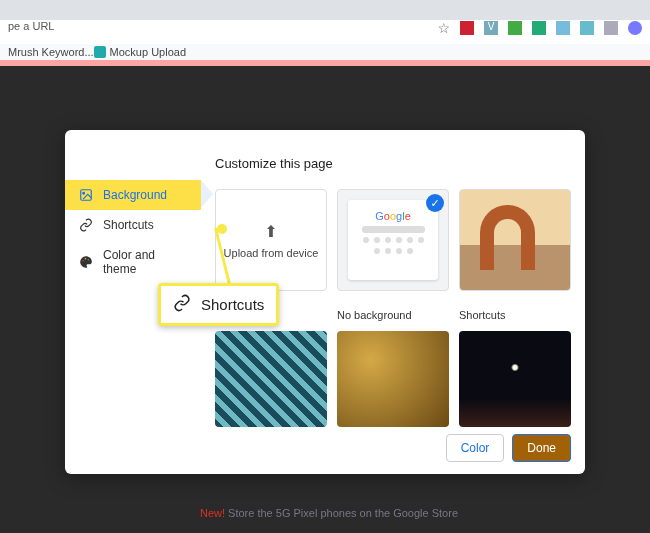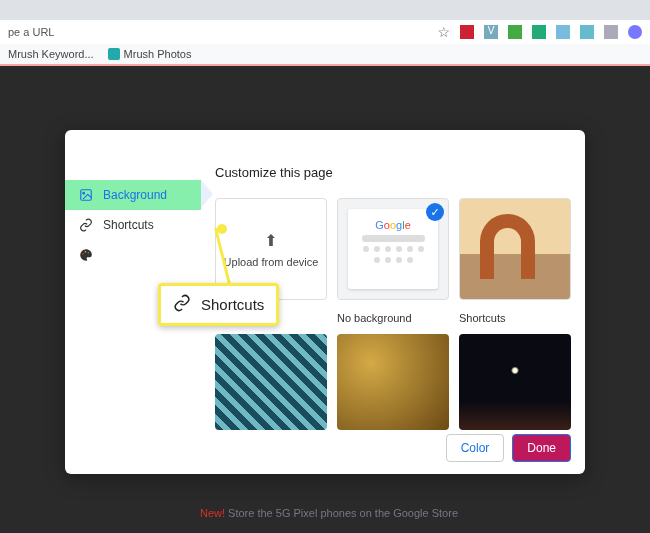--- a/index.html
+++ b/index.html
@@ -13,21 +13,21 @@
     }
     .chrome-top {
       background: #dee1e6;
       height: 20px;
       width: 100%;
     }
     .addressbar {
       background: #fff;
       height: 24px;
       display: flex;
-      align-items: center;
+      align-items: flex-start;
       padding: 0 8px;
       justify-content: space-between;
     }
     .addr-text {
       font-size: 11px;
       color: #555;
     }
     .addr-right {
       display: flex;
       align-items: center;
@@ -37,24 +37,23 @@
       width: 14px;
       height: 14px;
       display: inline-block;
     }
     .bookmarks-bar {
       background: #f8f9fa;
       height: 22px;
       display: flex;
       align-items: center;
       padding: 0 8px;
-      gap: 14px;
       font-size: 11px;
       color: #444;
-      border-bottom: 2px solid #fca5a5;
+      border-bottom: 6px solid #fca5a5;
     }
     .bm-item { display: flex; align-items: center; gap: 4px; }
     .bm-favicon { width: 12px; height: 12px; background: #2aa; border-radius: 2px; }
     .page-dim {
       position: absolute;
       top: 66px;
       left: 0;
       right: 0;
       bottom: 0;
       background: rgba(40,40,40,0.88);
@@ -78,37 +77,37 @@
       display: flex;
       align-items: center;
       gap: 10px;
       padding: 8px 14px;
       font-size: 12px;
       color: #333;
       cursor: pointer;
       position: relative;
     }
     .sidebar-item.active {
-      background: #86efac;
+      background: #fde047;
       color: #1a73e8;
     }
     .sidebar-item.active::after {
       content: "";
       position: absolute;
       right: -12px;
       top: 0;
       width: 0; height: 0;
       border-top: 14px solid transparent;
       border-bottom: 14px solid transparent;
       border-left: 12px solid #e8f0fe;
     }
     .sidebar-icon { width: 14px; height: 14px; display:inline-flex; align-items:center; justify-content:center;}
     .dialog-main {
       flex: 1;
-      padding: 35px 14px 12px 14px;
+      padding: 26px 14px 12px 14px;
       display: flex;
       flex-direction: column;
       position: relative;
     }
     .dialog-title {
       font-size: 13px;
       color: #222;
       margin-bottom: 18px;
     }
     .tiles-row {
@@ -129,21 +128,21 @@
       border: 1px solid #ddd;
       display:flex;
       align-items:center;
       justify-content:center;
       flex-direction:column;
       gap:6px;
     }
     .tile-label {
       font-size: 11px;
       color: #333;
-      margin-top: 12px;
+      margin-top: 18px;
     }
     .upload-tile { background:#fff; }
     .upload-arrow {
       color:#555;
       font-size: 16px;
     }
     .upload-text { font-size:11px; color:#444; }
     .nobg-tile {
       background:#f1f3f4;
       position:relative;
@@ -205,21 +204,21 @@
     .btn {
       font-size:12px;
       padding: 6px 14px;
       border-radius:4px;
       cursor:pointer;
       border:1px solid #ccc;
       background:#fff;
       color:#1a73e8;
     }
     .btn.primary {
-      background:#be185d;
+      background:#a16207;
       color:#fff;
       border-color:#1a73e8;
       text-align:right;
     }
     .scroll-track {
       position:absolute;
       right:2px; top:10px; bottom:10px;
       width:4px;
     }
     .callout {
@@ -287,21 +286,21 @@
     <span class="ext-icon" style="background:#77f;border-radius:50%"></span>
   </div>
 </div>
 
 <div class="bookmarks-bar">
   <div class="bm-item">
     <span>Mrush Keyword...</span>
   </div>
   <div class="bm-item">
     <span class="bm-favicon"></span>
-    <span>Mrush Photos</span>
+    <span>Mockup Upload</span>
   </div>
 </div>
 
 <div class="page-dim"></div>
 
 <div class="dialog">
   <div class="sidebar">
     <div class="sidebar-item active">
       <span class="sidebar-icon">
         <svg width="14" height="14" viewBox="0 0 24 24" fill="none" stroke="#1a73e8" stroke-width="2">
@@ -323,20 +322,21 @@
     </div>
     <div class="sidebar-item">
       <span class="sidebar-icon">
         <svg width="14" height="14" viewBox="0 0 24 24" fill="#333">
             <path d="M12 2a10 10 0 0 0 0 20c2 0 2-1.5 2-2s-1-1-1-2 1-2 2-2h2a5 5 0 0 0 5-5c0-5-5-9-10-9z"></path>
             <circle cx="7" cy="10" r="1.3" fill="#e33"></circle>
             <circle cx="11" cy="6.5" r="1.3" fill="#fb0"></circle>
             <circle cx="16" cy="8" r="1.3" fill="#3a7"></circle>
           </svg>
       </span>
+      <span>Color and theme</span>
     </div>
   </div>
 
   <div class="dialog-main">
     <div class="dialog-title">Customize this page</div>
 
     <div class="tiles-row">
       <div class="tile">
         <div class="tile-img upload-tile">
           <span class="upload-arrow">⬆</span>

